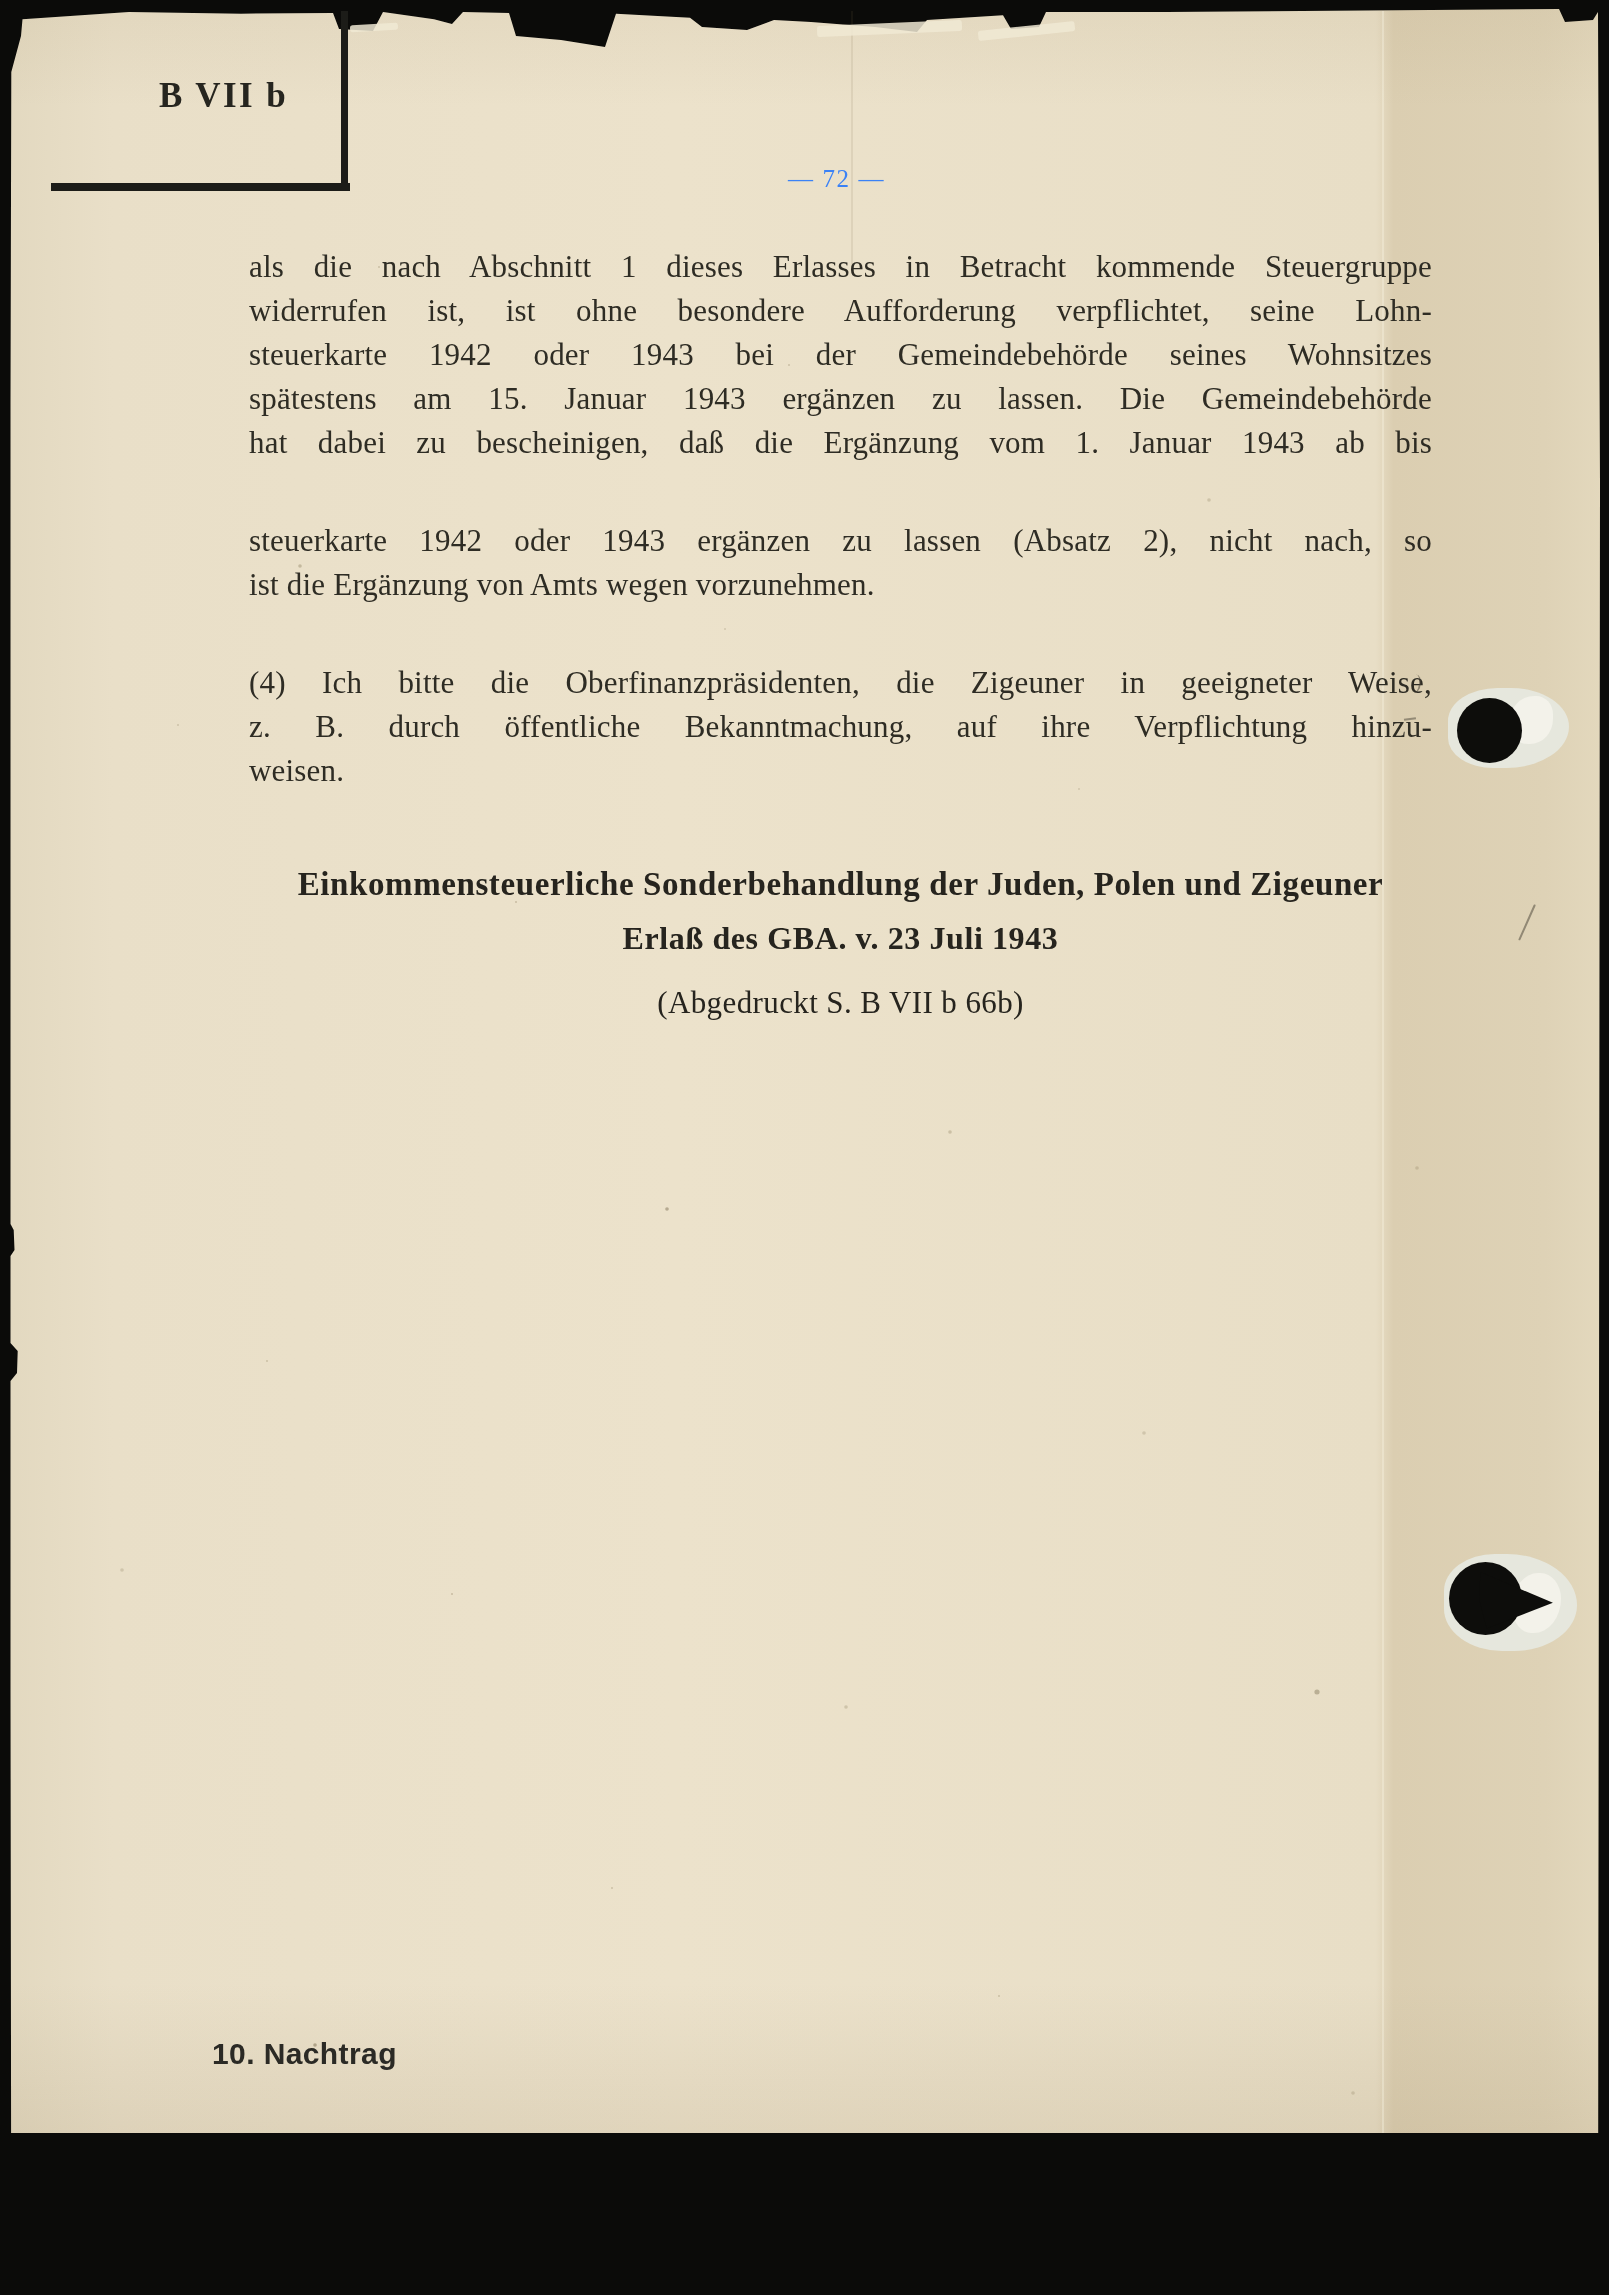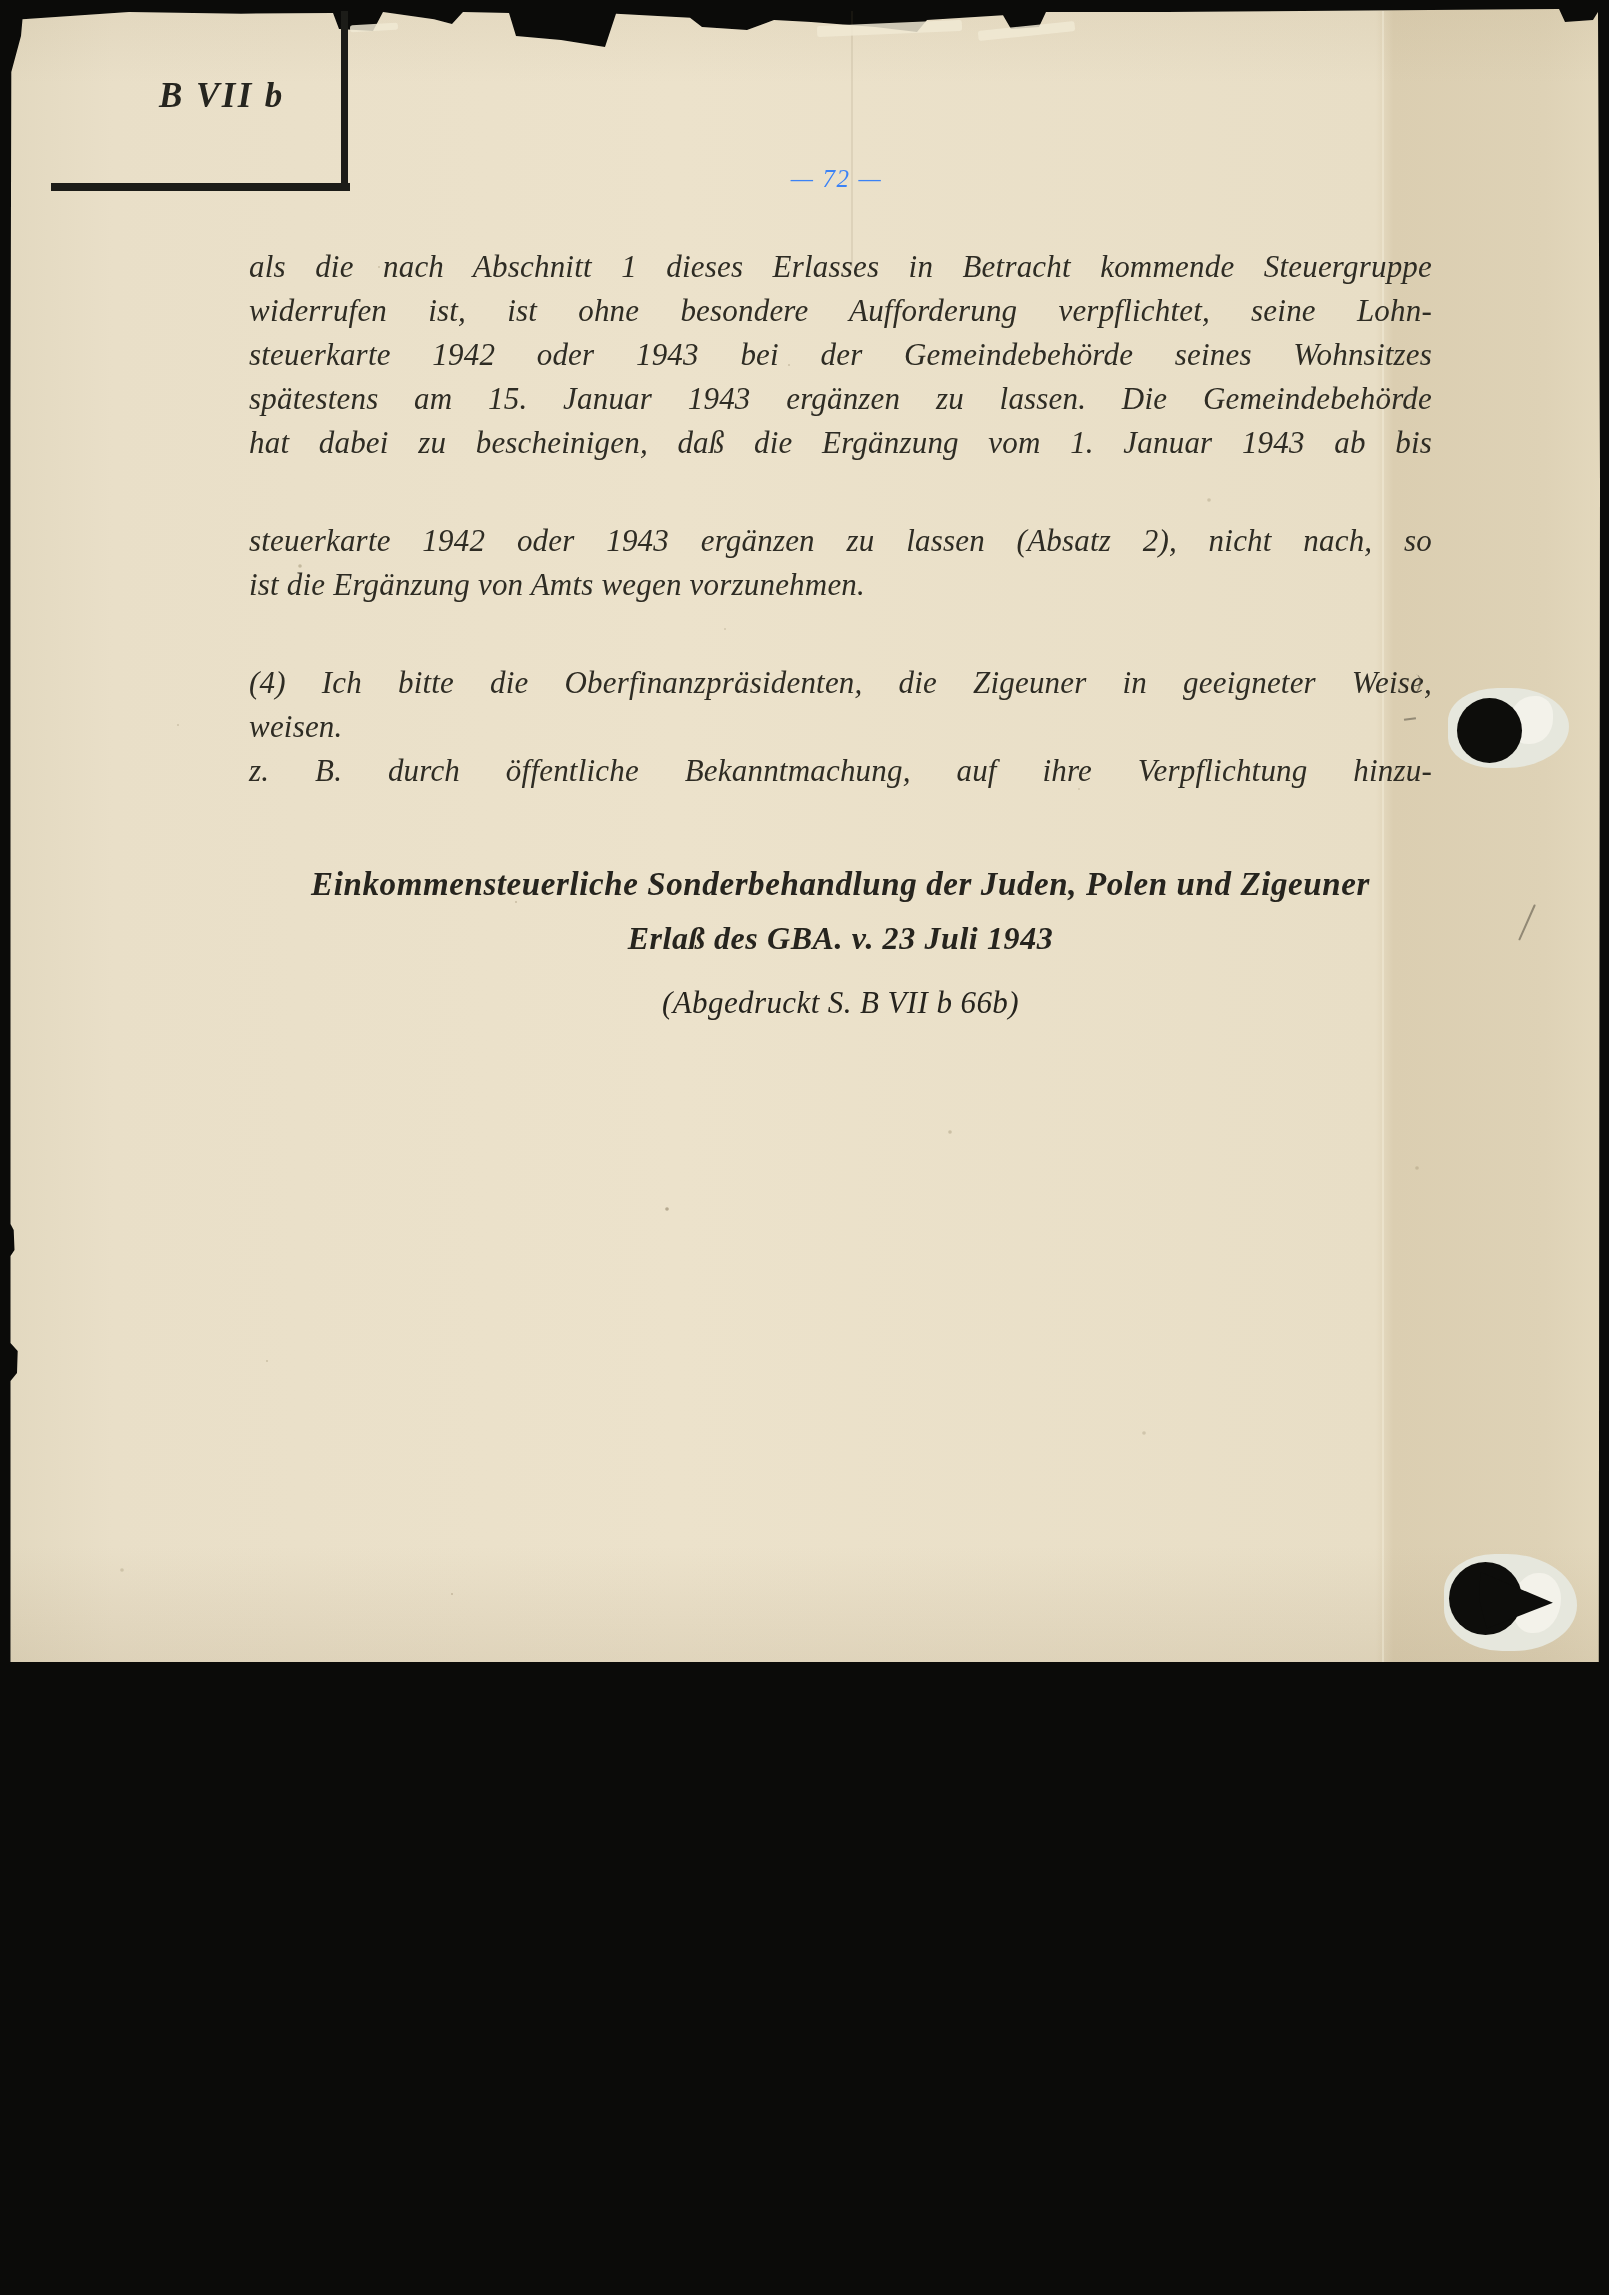--- a/index.html
+++ b/index.html
@@ -1,18 +1,18 @@
 <!DOCTYPE html>
 <html style="font-size:13px"><head>
 <meta charset="utf-8">
 <style>
   html,body{margin:0;padding:0;}
   body{background:#0b0b09;width:1609px;height:2295px;position:relative;
        font-family:"Liberation Serif", serif;}
-  #page{position:absolute;inset:0;width:1609px;height:1662px;overflow:hidden;font-style:italic;}
+  #page{position:absolute;inset:0;width:1609px;height:2133px;overflow:hidden;}
 
   
   .paper{
     position:absolute;inset:0;
     clip-path:polygon(
       22.5px 19.3px,129px 12px,241px 13.7px,333px 13px,339px 29px,373px 31px,383px 12px,
       434px 19.3px,452px 24px,463px 12px,509px 13px,516px 36px,561px 40px,605px 47px,
       616px 13.7px,690px 17.7px,702px 27px,747px 30px,774px 20px,811px 22px,875px 27px,
       917px 32px,927px 20px,1003px 15.3px,1011px 29px,1039px 27px,1046px 12px,
       1167px 12px,1368px 10.5px,1559px 8.9px,1565px 22px,1593px 20px,1598px 12px,
@@ -123,22 +123,22 @@
     <div class="line">hat dabei zu bescheinigen, daß die Ergänzung vom 1. Januar 1943 ab bis</div>
   </div>
 
   <div class="textblock" style="top:519px">
     <div class="line">steuerkarte 1942 oder 1943 ergänzen zu lassen (Absatz 2), nicht nach, so</div>
     <div class="line last">ist die Ergänzung von Amts wegen vorzunehmen.</div>
   </div>
 
   <div class="textblock" style="top:661px">
     <div class="line">(4) Ich bitte die Oberfinanzpräsidenten, die Zigeuner in geeigneter Weise,</div>
+    <div class="line">z. B. durch öffentliche Bekanntmachung, auf ihre Verpflichtung hinzu-</div>
     <div class="line last">weisen.</div>
-    <div class="line">z. B. durch öffentliche Bekanntmachung, auf ihre Verpflichtung hinzu-</div>
   </div>
 
   <div class="heading h1">Einkommensteuerliche Sonderbehandlung der Juden, Polen und Zigeuner</div>
   <div class="heading h2">Erlaß des GBA. v. 23 Juli 1943</div>
   <div class="heading h3">(Abgedruckt S. B VII b 66b)</div>
 
   <div class="footer-label">10. Nachtrag</div>
 
   <div class="halo h1"></div>
   <div class="halo-bright b1"></div>

